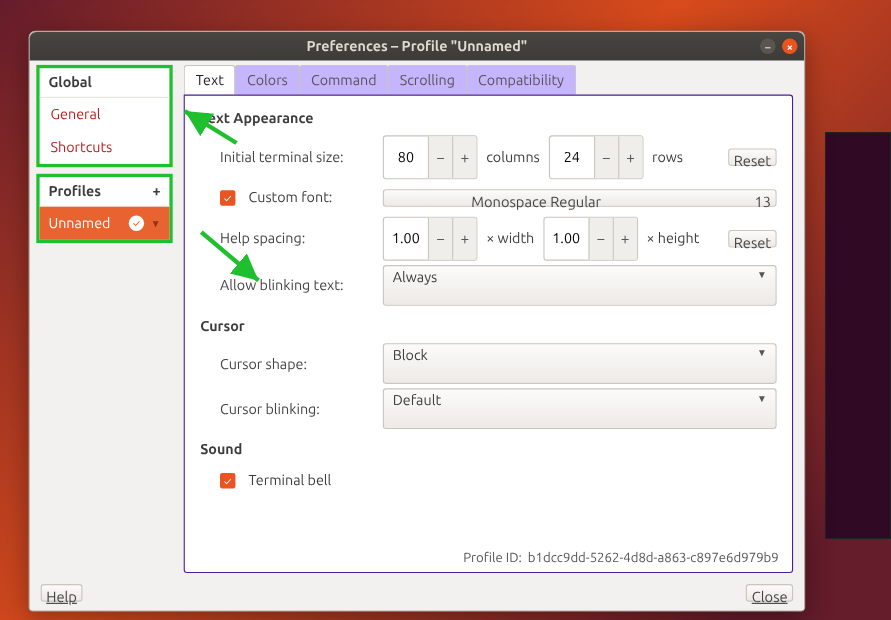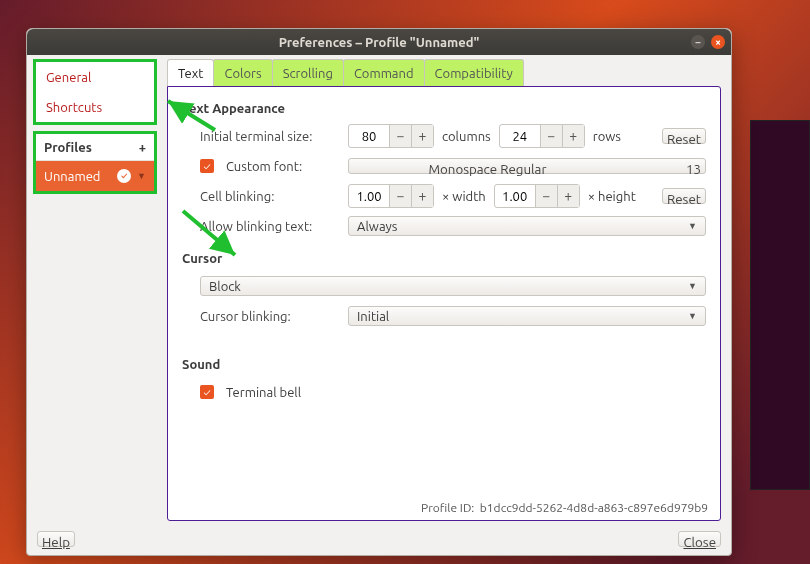--- a/index.html
+++ b/index.html
@@ -88,21 +88,21 @@
   .tri-down { font-size:9px; color:#8d341d;}
   .right-pane {
     flex:1;
     padding: 4px 10px 4px 4px;
     display:flex;
     flex-direction:column;
   }
   .tabs { display:flex; }
   .tab {
     padding:6px 10px;
-    background:#bef264;
+    background:#c4b5fd;
     border:1px solid #c9c5bf;
     border-bottom:none;
     margin-right:-1px;
     color:#555;
     cursor:pointer;
     border-radius:3px 3px 0 0;
   }
   .tab.active { background:#fff; color:#222;}
   .tab-body {
     flex:1;
@@ -111,21 +111,21 @@
     padding:8px 14px;
     position:relative;
     border-radius:0 3px 3px 3px;
   }
   .section-h { font-weight:bold; margin:6px 0 8px 0; }
   .row { display:flex; align-items:center; gap:8px; margin:4px 0 4px 18px; min-height:26px;}
   .label { width:140px; color:#444; }
   .spin {
     display:flex; align-items:center;
     border:1px solid #c9c5bf; border-radius:3px;
-    background:#fff; height:24px;
+    background:#fff; height:40px;
   }
   .spin input { border:none; width:40px; text-align:center; font-size:13px; outline:none; background:transparent;}
   .spin button { border:none; background:#f0eeeb; width:22px; height:100%; cursor:pointer; font-size:14px; color:#555;}
   .spin button:first-of-type { border-left:1px solid #c9c5bf;}
   .spin button:last-of-type  { border-left:1px solid #c9c5bf;}
   .btn {
     border:1px solid #c9c5bf;
     background:linear-gradient(#fcfbfa,#edeae6);
     padding:3px 4px;
     border-radius:3px;
@@ -136,23 +136,23 @@
   .btn.wide { flex:1; text-align:center;}
   .chk { width:14px;height:14px;background:#e95420;border-radius:2px;display:flex;align-items:center;justify-content:center;color:#fff;font-size:10px;}
   .dropdown {
     flex:1;
     border:1px solid #c9c5bf;
     border-radius:3px;
     background:linear-gradient(#fcfbfa,#edeae6);
     padding:3px 8px;
     display:flex;
     justify-content:space-between;
-    align-items:center;
+    align-items:flex-start;
     cursor:pointer;
-    height:20px;
+    height:37px;
   }
   .dropdown .tri { font-size:9px; color:#555;}
   .footer {
     display:flex;
     justify-content:space-between;
     padding:6px 10px 8px;
     text-decoration:underline;
   }
   .profile-id { position:absolute; bottom:6px; right:12px; font-size:12px; color:#555;}
   svg.arrow { position:absolute; pointer-events:none; }
@@ -169,42 +169,45 @@
       <div class="win-icon win-min">–</div>
       <div class="win-icon win-close">×</div>
     </div>
   </div>
 
   <div class="body-area">
     <div class="main-row">
 
       <div class="sidebar">
         <div class="side-group">
+          <div class="side-header">
+            <span>Global</span>
+          </div>
           <div class="side-item">General</div>
           <div class="side-item">Shortcuts</div>
         </div>
         <div class="side-group" style="padding-bottom:0;">
           <div class="side-header">
             <span>Profiles</span>
             <span style="cursor:pointer;font-weight:bold;">+</span>
           </div>
           <div class="profile-row">
             <span style="flex:1;">Unnamed</span>
             <span class="prof-circle">✓</span>
             <span class="tri-down">▼</span>
           </div>
         </div>
       </div>
 
       <div class="right-pane">
         <div class="tabs">
           <div class="tab active">Text</div>
           <div class="tab">Colors</div>
+          <div class="tab">Command</div>
           <div class="tab">Scrolling</div>
-          <div class="tab">Command</div>
           <div class="tab">Compatibility</div>
         </div>
         <div class="tab-body">
 
           <div class="section-h">Text Appearance</div>
 
           <div class="row">
             <span class="label">Initial terminal size:</span>
             <div class="spin">
               <input value="80" style="">
@@ -227,21 +230,21 @@
                 <span class="chk">✓</span>
               </span>
             <span style="width:114px">Custom font:</span>
             <button class="btn wide" style="display:flex;justify-content:center;gap:64px;">
               <span style="margin:0 auto;">Monospace Regular</span>
               <span>13</span>
             </button>
           </div>
 
           <div class="row">
-            <span class="label">Cell blinking:</span>
+            <span class="label">Help spacing:</span>
             <div class="spin">
               <input value="1.00" style="">
               <button>−</button>
               <button>+</button>
             </div>
             <span>× width</span>
             <div class="spin">
               <input value="1.00" style="">
               <button>−</button>
               <button>+</button>
@@ -255,35 +258,36 @@
             <span class="label">Allow blinking text:</span>
             <div class="dropdown">
               <span>Always</span>
               <span class="tri">▼</span>
             </div>
           </div>
 
           <div class="section-h" style="margin-top:12px;">Cursor</div>
 
           <div class="row">
+            <span class="label">Cursor shape:</span>
             <div class="dropdown">
               <span>Block</span>
               <span class="tri">▼</span>
             </div>
           </div>
 
           <div class="row">
             <span class="label">Cursor blinking:</span>
             <div class="dropdown">
-              <span>Initial</span>
+              <span>Default</span>
               <span class="tri">▼</span>
             </div>
           </div>
 
-          <div class="section-h" style="margin-top:28px;">Sound</div>
+          <div class="section-h" style="margin-top:12px;">Sound</div>
           <div class="row">
             <span style="width:18px;display:flex;">
                 <span class="chk">✓</span>
               </span>
             <span>Terminal bell</span>
           </div>
 
           <div class="profile-id">
             <span>Profile ID:</span>&nbsp;
             <span>b1dcc9dd-5262-4d8d-a863-c897e6d979b9</span>

